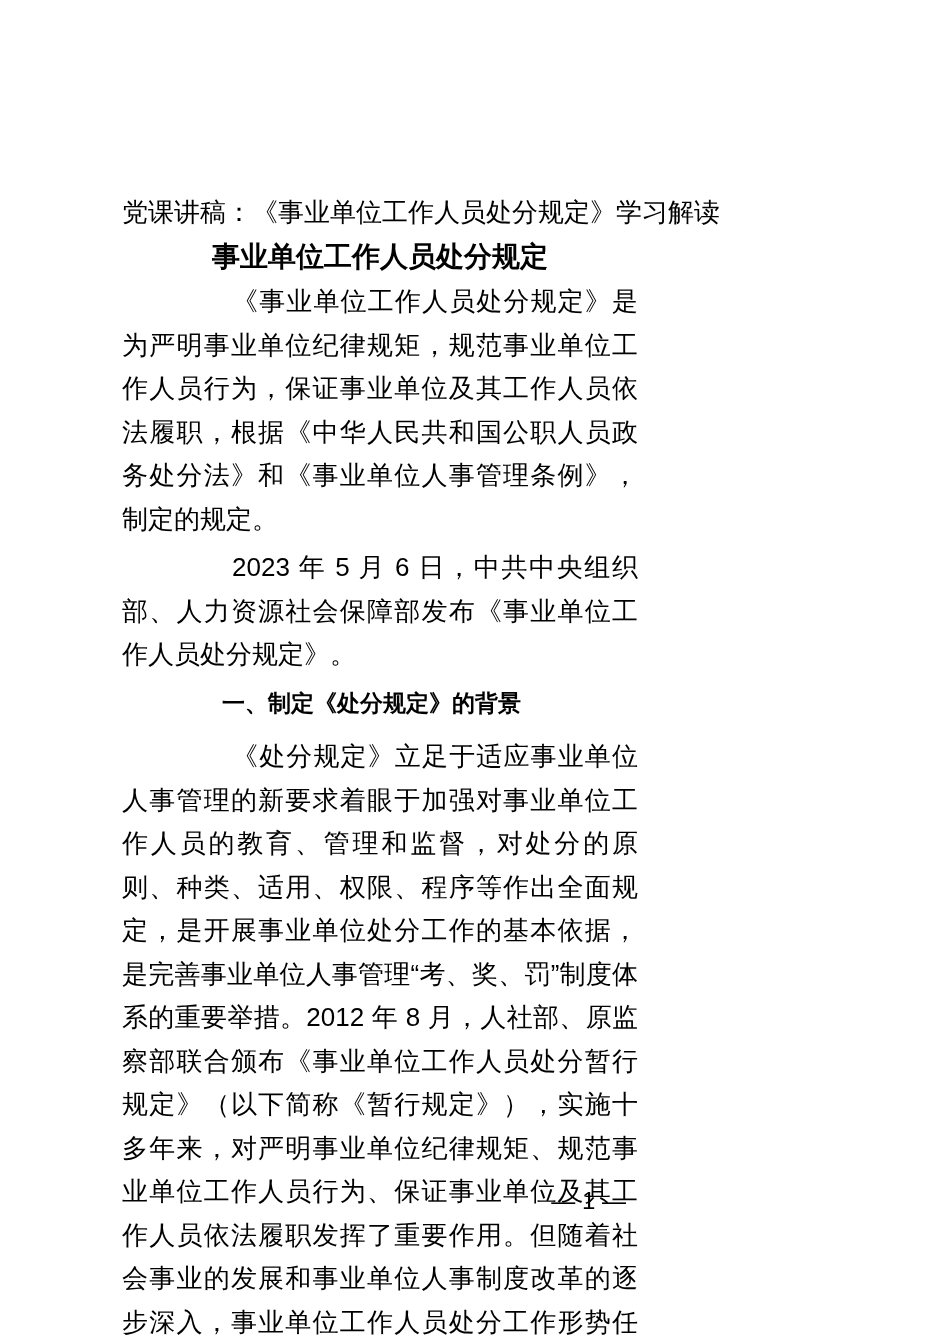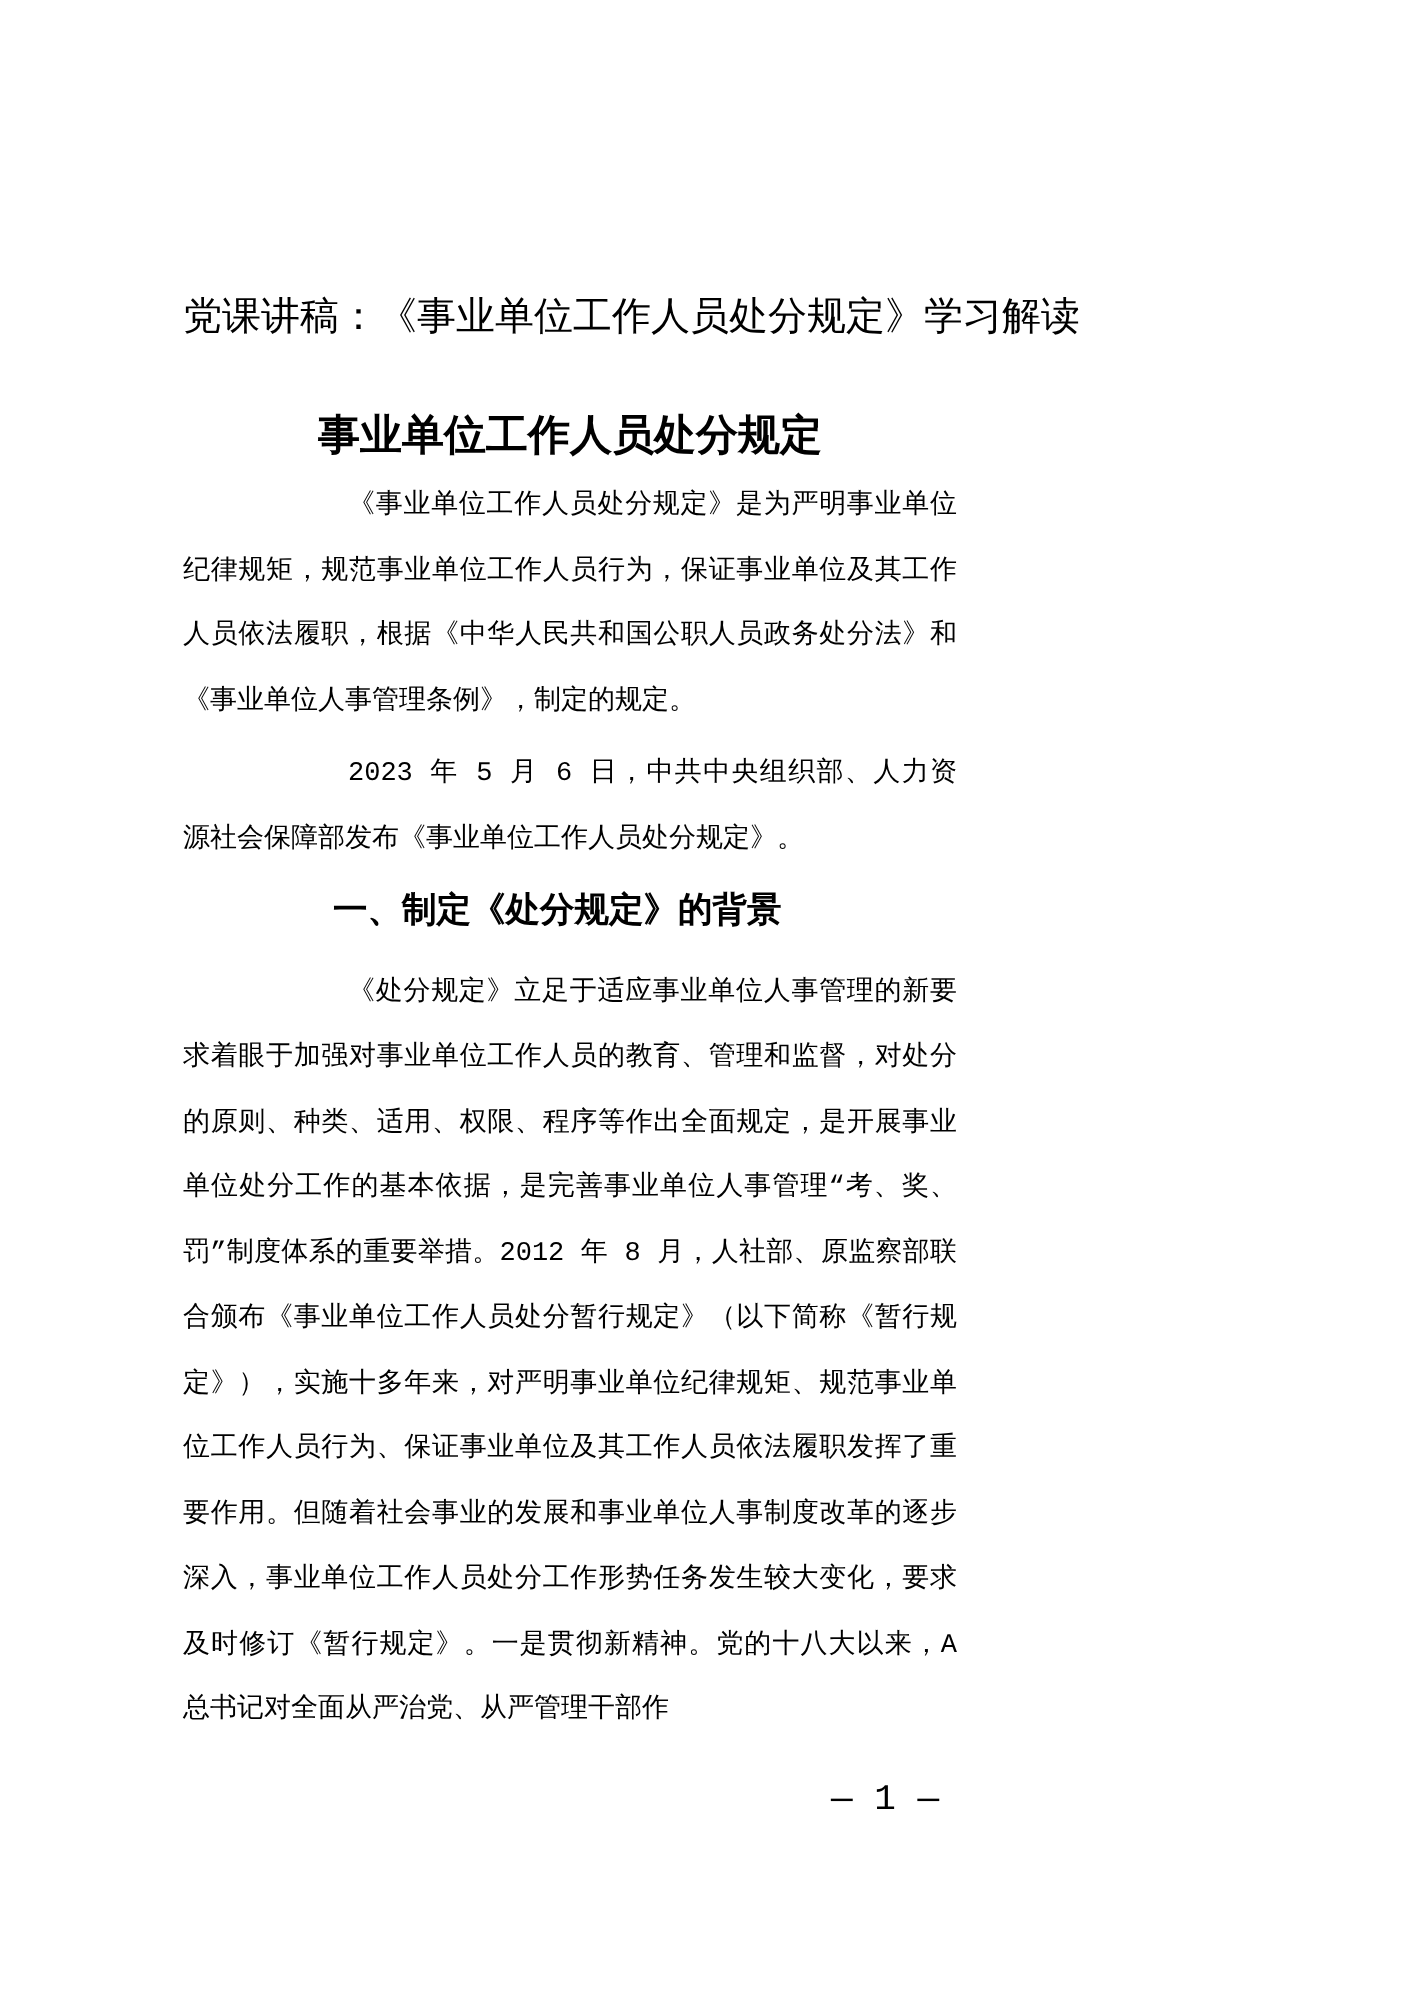--- a/index.html
+++ b/index.html
@@ -8,38 +8,37 @@
     background: #ffffff;
   }
   .page {
     position: relative;
     width: 764px;
     height: 1344px;
     background: #ffffff;
     box-sizing: border-box;
     padding: 190px 126px 0 122px;
     color: #000000;
-    font-family: Liberation Mono, monospace;
+    font-family: Liberation Sans, sans-serif;
     overflow: hidden;
   }
   .header-line {
     font-size: 26px;
     line-height: 44px;
     text-align: center;
     white-space: nowrap;
   }
   .doc-title {
     font-size: 28px;
     line-height: 46px;
     font-weight: bold;
     text-align: center;
-    margin-top: 36px;
   }
   .para {
-    font-size: 18px;
+    font-size: 26px;
     line-height: 43.5px;
     text-align: justify;
     text-indent: 110px;
     margin: 0 0 5px 0;
   }
   .section-heading {
     font-size: 23px;
     line-height: 43.5px;
     font-weight: bold;
     text-indent: 100px;

